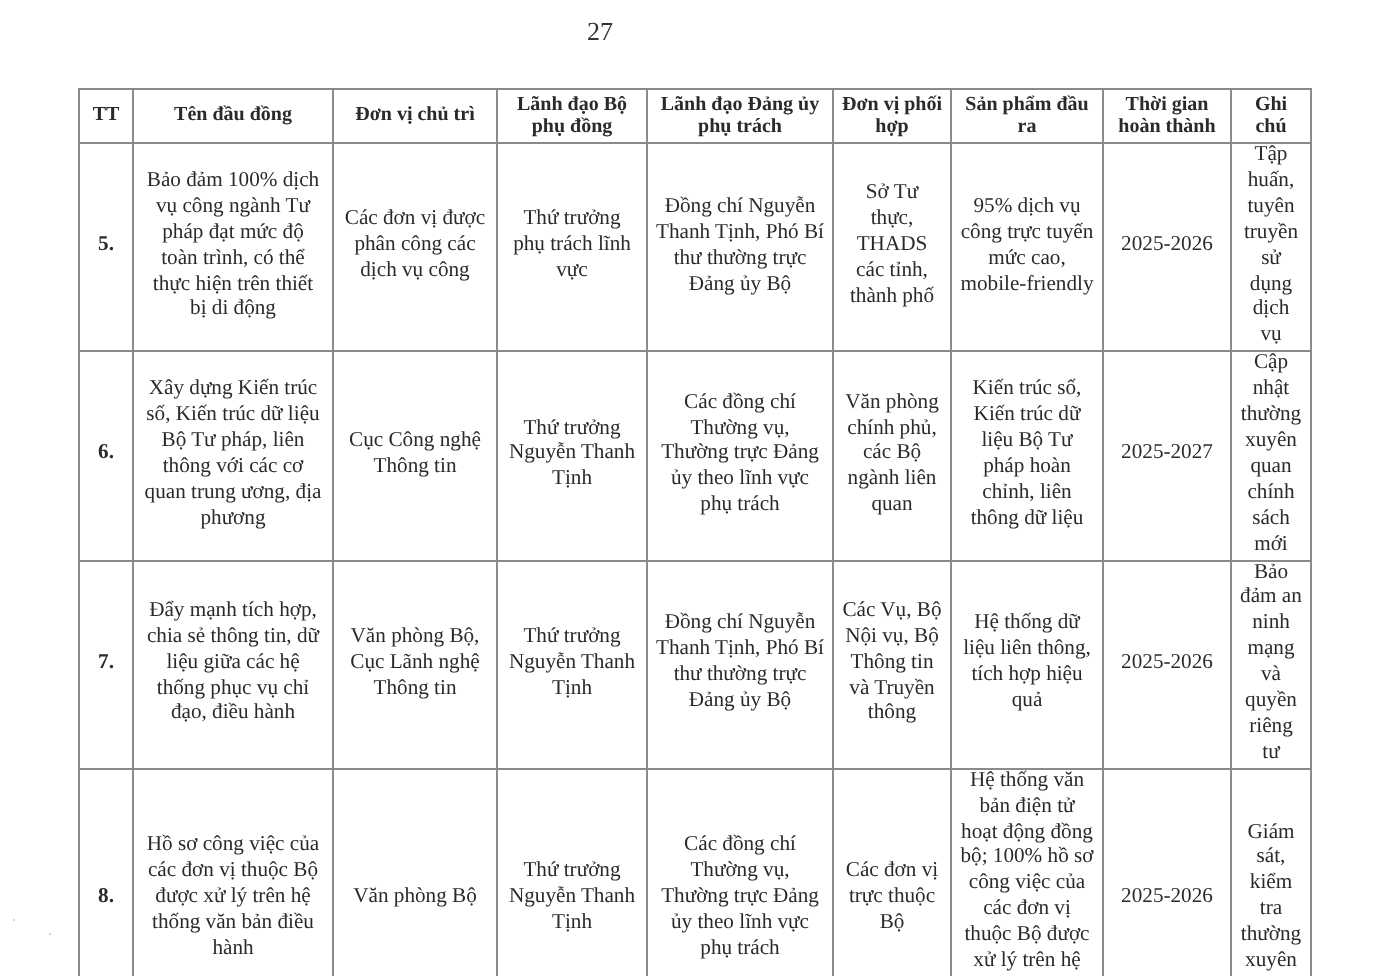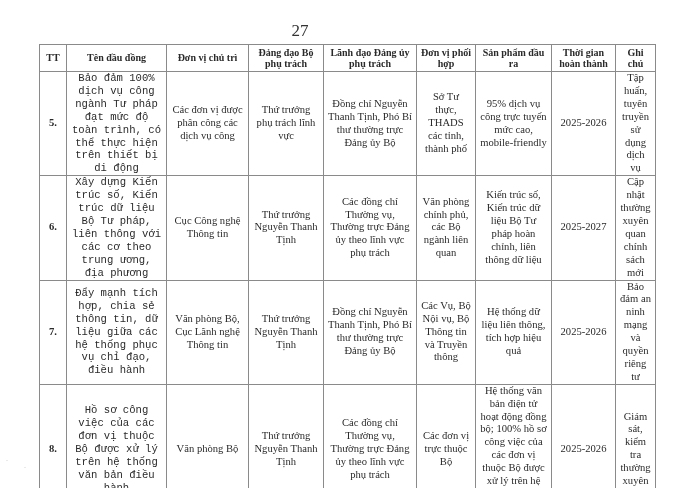--- a/index.html
+++ b/index.html
@@ -12,23 +12,23 @@
       height: 488px;
       position: relative;
       overflow: hidden;
       font-family: "Liberation Serif", "DejaVu Serif", serif;
       color: #2a2a2a;
     }
     .page-number {
       position: absolute;
       left: 0;
       width: 600px;
-      top: 21px;
+      top: 8px;
       text-align: center;
-      font-size: 17px;
+      font-size: 13px;
       color: #333;
     }
     table.doc-table {
       position: absolute;
       left: 39px;
       top: 44px;
       border-collapse: collapse;
       table-layout: fixed;
       width: 616px;
     }
@@ -47,21 +47,20 @@
       height: 26px;
       color: #2a2a2a;
     }
     td.tt {
       font-weight: bold;
       font-size: 11px;
     }
     td.task {
       text-align: justify;
       padding: 0 5px 0 6px;
-      font-family: Liberation Mono, monospace;
     }
     tr.row5 td { height: 82px; }
     tr.row6 td { height: 76px; }
     tr.row7 td { height: 77px; }
     tr.row8 td { height: 125px; }
     .scan-dots {
       position: absolute;
       font-size: 6px;
       color: #9a9a9a;
     }
@@ -81,21 +80,21 @@
     <col style="width:59px">
     <col style="width:76px">
     <col style="width:64px">
     <col style="width:40px">
   </colgroup>
   <thead>
     <tr>
       <th>TT</th>
       <th>Tên đầu đồng</th>
       <th>Đơn vị chủ trì</th>
-      <th>Đảng đạo Bộ phụ trách</th>
+      <th>Lãnh đạo Bộ phụ đồng</th>
       <th>Lãnh đạo Đảng ủy phụ trách</th>
       <th>Đơn vị phối hợp</th>
       <th>Sản phẩm đầu ra</th>
       <th>Thời gian hoàn thành</th>
       <th>Ghi chú</th>
     </tr>
   </thead>
   <tbody>
     <tr class="row5">
       <td class="tt">5.</td>
@@ -103,21 +102,21 @@
       <td>Các đơn vị được phân công các dịch vụ công</td>
       <td>Thứ trưởng phụ trách lĩnh vực</td>
       <td>Đồng chí Nguyễn Thanh Tịnh, Phó Bí thư thường trực Đảng ủy Bộ</td>
       <td>Sở Tư thực, THADS các tỉnh, thành phố</td>
       <td>95% dịch vụ công trực tuyến mức cao, mobile-friendly</td>
       <td>2025-2026</td>
       <td>Tập huấn, tuyên truyền sử dụng dịch vụ</td>
     </tr>
     <tr class="row6">
       <td class="tt">6.</td>
-      <td class="task">Xây dựng Kiến trúc số, Kiến trúc dữ liệu Bộ Tư pháp, liên thông với các cơ theo trung ương, địa phương</td>
+      <td class="task">Xây dựng Kiến trúc số, Kiến trúc dữ liệu Bộ Tư pháp, liên thông với các cơ quan trung ương, địa phương</td>
       <td>Cục Công nghệ Thông tin</td>
       <td>Thứ trưởng Nguyễn Thanh Tịnh</td>
       <td>Các đồng chí Thường vụ, Thường trực Đảng ủy theo lĩnh vực phụ trách</td>
       <td>Văn phòng chính phủ, các Bộ ngành liên quan</td>
       <td>Kiến trúc số, Kiến trúc dữ liệu Bộ Tư pháp hoàn chỉnh, liên thông dữ liệu</td>
       <td>2025-2027</td>
       <td>Cập nhật thường xuyên quan chính sách mới</td>
     </tr>
     <tr class="row7">
       <td class="tt">7.</td>

